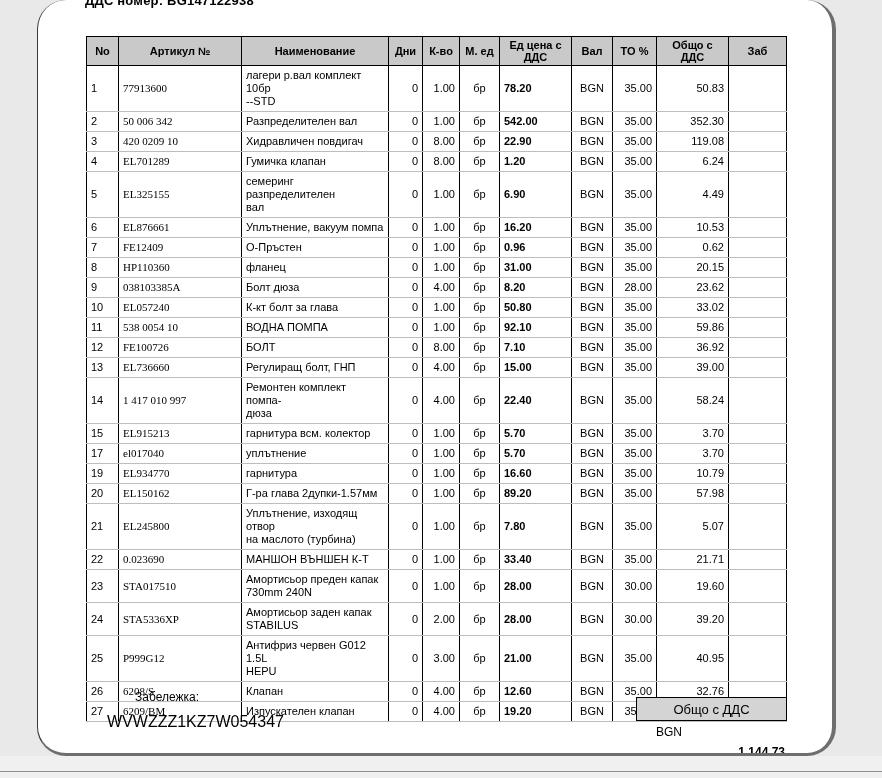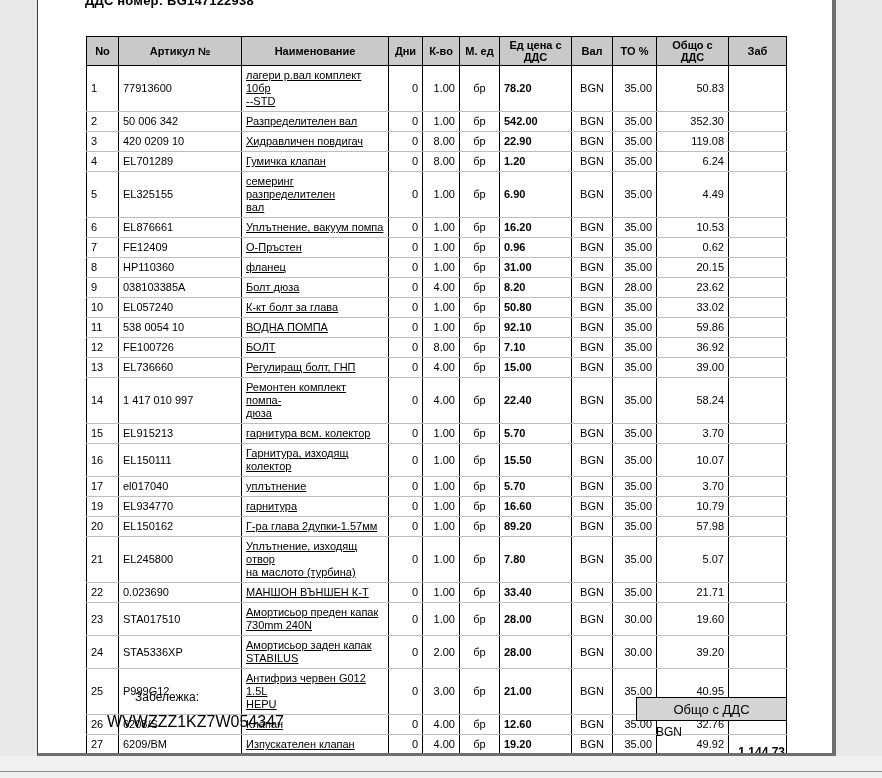--- a/index.html
+++ b/index.html
@@ -9,20 +9,21 @@
     font-family:"Liberation Sans",sans-serif;
     color:#000;
   }
   .page{
     position:absolute;left:37px;top:0;width:794px;height:753px;
     background:#fff;
     border-left:1px solid #3a3a3a;
     border-right:4px solid #6e6e6e;
     border-bottom:3px solid #6e6e6e;
     overflow:hidden;
+    border-radius:29px;
   }
   .vat-line{
     position:absolute;left:47px;top:-7px;
     font-size:13px;font-weight:bold;letter-spacing:.2px;
   }
   table.items{
     position:absolute;left:48px;top:36px;width:700px;
     border-collapse:collapse;table-layout:fixed;
     font-size:11px;
   }
@@ -32,22 +33,22 @@
     padding:2px 3px;height:23px;line-height:12px;
   }
   table.items td{
     border-left:1px solid #000;border-right:1px solid #000;
     border-top:1px solid #bdbdbd;border-bottom:1px solid #bdbdbd;
     padding:3px 4px;line-height:13px;vertical-align:middle;
     overflow:hidden;
   }
   table.items{border:1px solid #000;}
   table.items tr td:nth-child(1){text-align:left;}
-  table.items tr td:nth-child(2){text-align:left;}
-  table.items tr td:nth-child(3){text-align:left;white-space:pre-line;text-decoration:underline;}
+  table.items tr td:nth-child(2){text-align:left;font-family:Liberation Serif, serif;}
+  table.items tr td:nth-child(3){text-align:left;white-space:pre-line;}
   table.items tr td:nth-child(4){text-align:right;}
   table.items tr td:nth-child(5){text-align:right;}
   table.items tr td:nth-child(6){text-align:center;}
   table.items tr td:nth-child(7){text-align:left;font-weight:bold;}
   table.items tr td:nth-child(8){text-align:center;}
   table.items tr td:nth-child(9){text-align:right;}
   table.items tr td:nth-child(10){text-align:right;}
   table.items tr td:nth-child(11){text-align:center;}
   .note-label{position:absolute;left:69px;top:690px;font-size:12px;margin-left:28px;}
   .note-value{position:absolute;left:69px;top:713px;font-size:16px;}
@@ -300,34 +301,20 @@
           <td>0</td>
           <td>1.00</td>
           <td>бр</td>
           <td>5.70</td>
           <td>BGN</td>
           <td>35.00</td>
           <td>3.70</td>
           <td></td>
         </tr>
         <tr>
-          <td>16</td>
-          <td>EL150111</td>
-          <td>Гарнитура, изходящ
-колектор</td>
-          <td>0</td>
-          <td>1.00</td>
-          <td>бр</td>
-          <td>15.50</td>
-          <td>BGN</td>
-          <td>35.00</td>
-          <td>10.07</td>
-          <td></td>
-        </tr>
-        <tr>
           <td>17</td>
           <td>el017040</td>
           <td>уплътнение</td>
           <td>0</td>
           <td>1.00</td>
           <td>бр</td>
           <td>5.70</td>
           <td>BGN</td>
           <td>35.00</td>
           <td>3.70</td>

